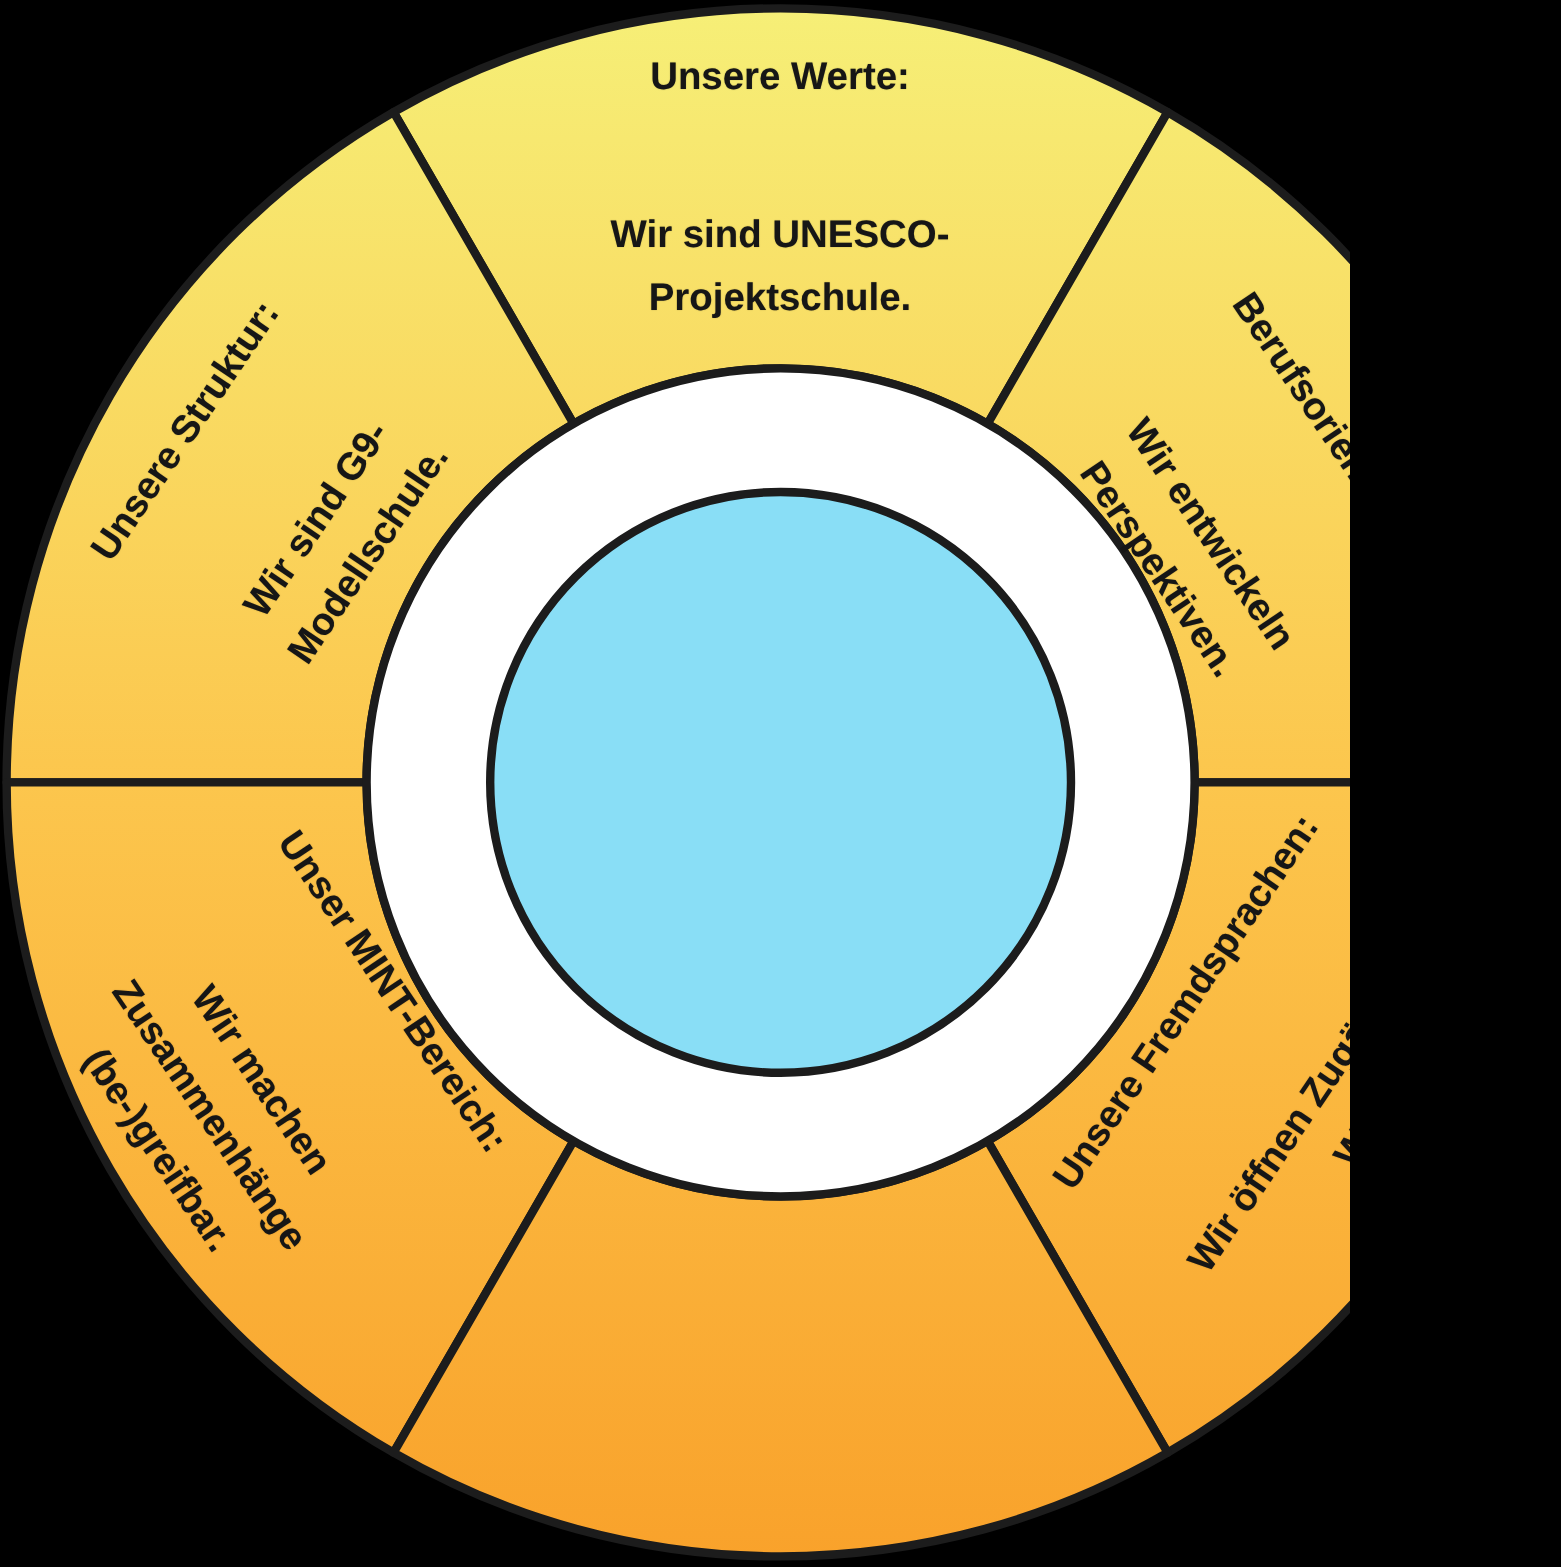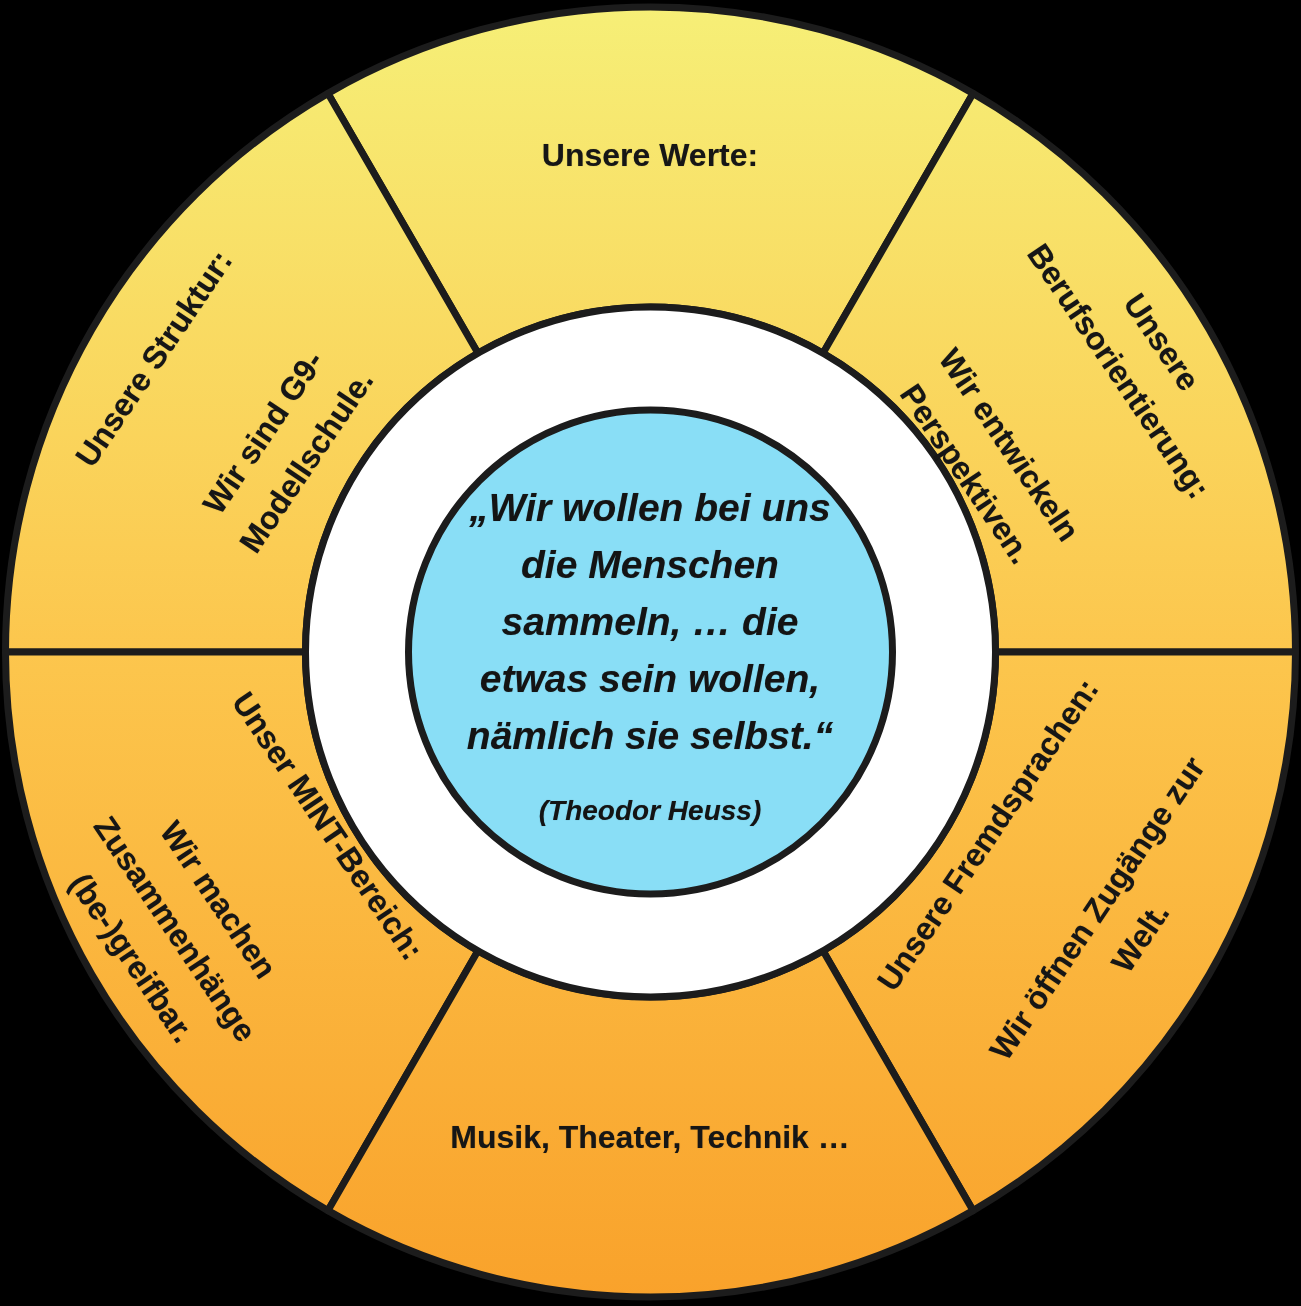--- a/index.html
+++ b/index.html
@@ -2,21 +2,21 @@
 <html><head>
 <meta charset="utf-8">
 <style>
   html, body {
     margin: 0;
     padding: 0;
     background: #000;
   }
   .stage {
     position: relative;
-    width: 1301px;
+    width: 1125px;
     height: 1306px;
     background: #000;
     overflow: hidden;
     font-family: "Liberation Sans", sans-serif;
     border-radius: 20px;
   }
   .wheel-svg {
     position: absolute;
     left: 0;
     top: 0;
@@ -88,20 +88,22 @@
       <path d="M 973 1210.6 A 645 645 0 0 0 1295.5 652 L 995.5 652 A 345 345 0 0 1 823 950.8 Z"></path>
       <path d="M 5.5 652 A 645 645 0 0 0 328 1210.6 L 478 950.8 A 345 345 0 0 1 305.5 652 Z"></path>
       <path d="M 328 1210.6 A 645 645 0 0 0 973 1210.6 L 823 950.8 A 345 345 0 0 1 478 950.8 Z"></path>
       <circle cx="650.5" cy="652" r="345" fill="#ffffff"></circle>
       <circle cx="650.5" cy="652" r="242" fill="#89def6"></circle>
     </g>
   </svg>
 
   <div class="seg-label" id="label-werte">
     <div class="seg-title">Unsere Werte:</div>
+    <div class="seg-body">Wir sind UNESCO-
+Projektschule.</div>
   </div>
 
   <div class="seg-label" id="label-berufs">
     <div class="seg-title">Unsere
 Berufsorientierung:</div>
     <div class="seg-body">Wir entwickeln
 Perspektiven.</div>
   </div>
 
   <div class="seg-label" id="label-struktur">
@@ -117,25 +119,16 @@
   </div>
 
   <div class="seg-label" id="label-mint">
     <div class="seg-title">Unser MINT-Bereich:</div>
     <div class="seg-body">Wir machen
 Zusammenhänge
 (be-)greifbar.</div>
   </div>
 
   <div class="seg-label" id="label-musik">
-    <div class="seg-title">Musik, Theater, Technik …</div>
   </div>
 
-  <div class="center-label">
-    <div class="center-quote">„Wir wollen bei uns
-die Menschen
-sammeln, … die
-etwas sein wollen,
-nämlich sie selbst.“</div>
-    <div class="center-attribution">(Theodor Heuss)</div>
-  </div>
 
 </div>
 
 </body></html>

